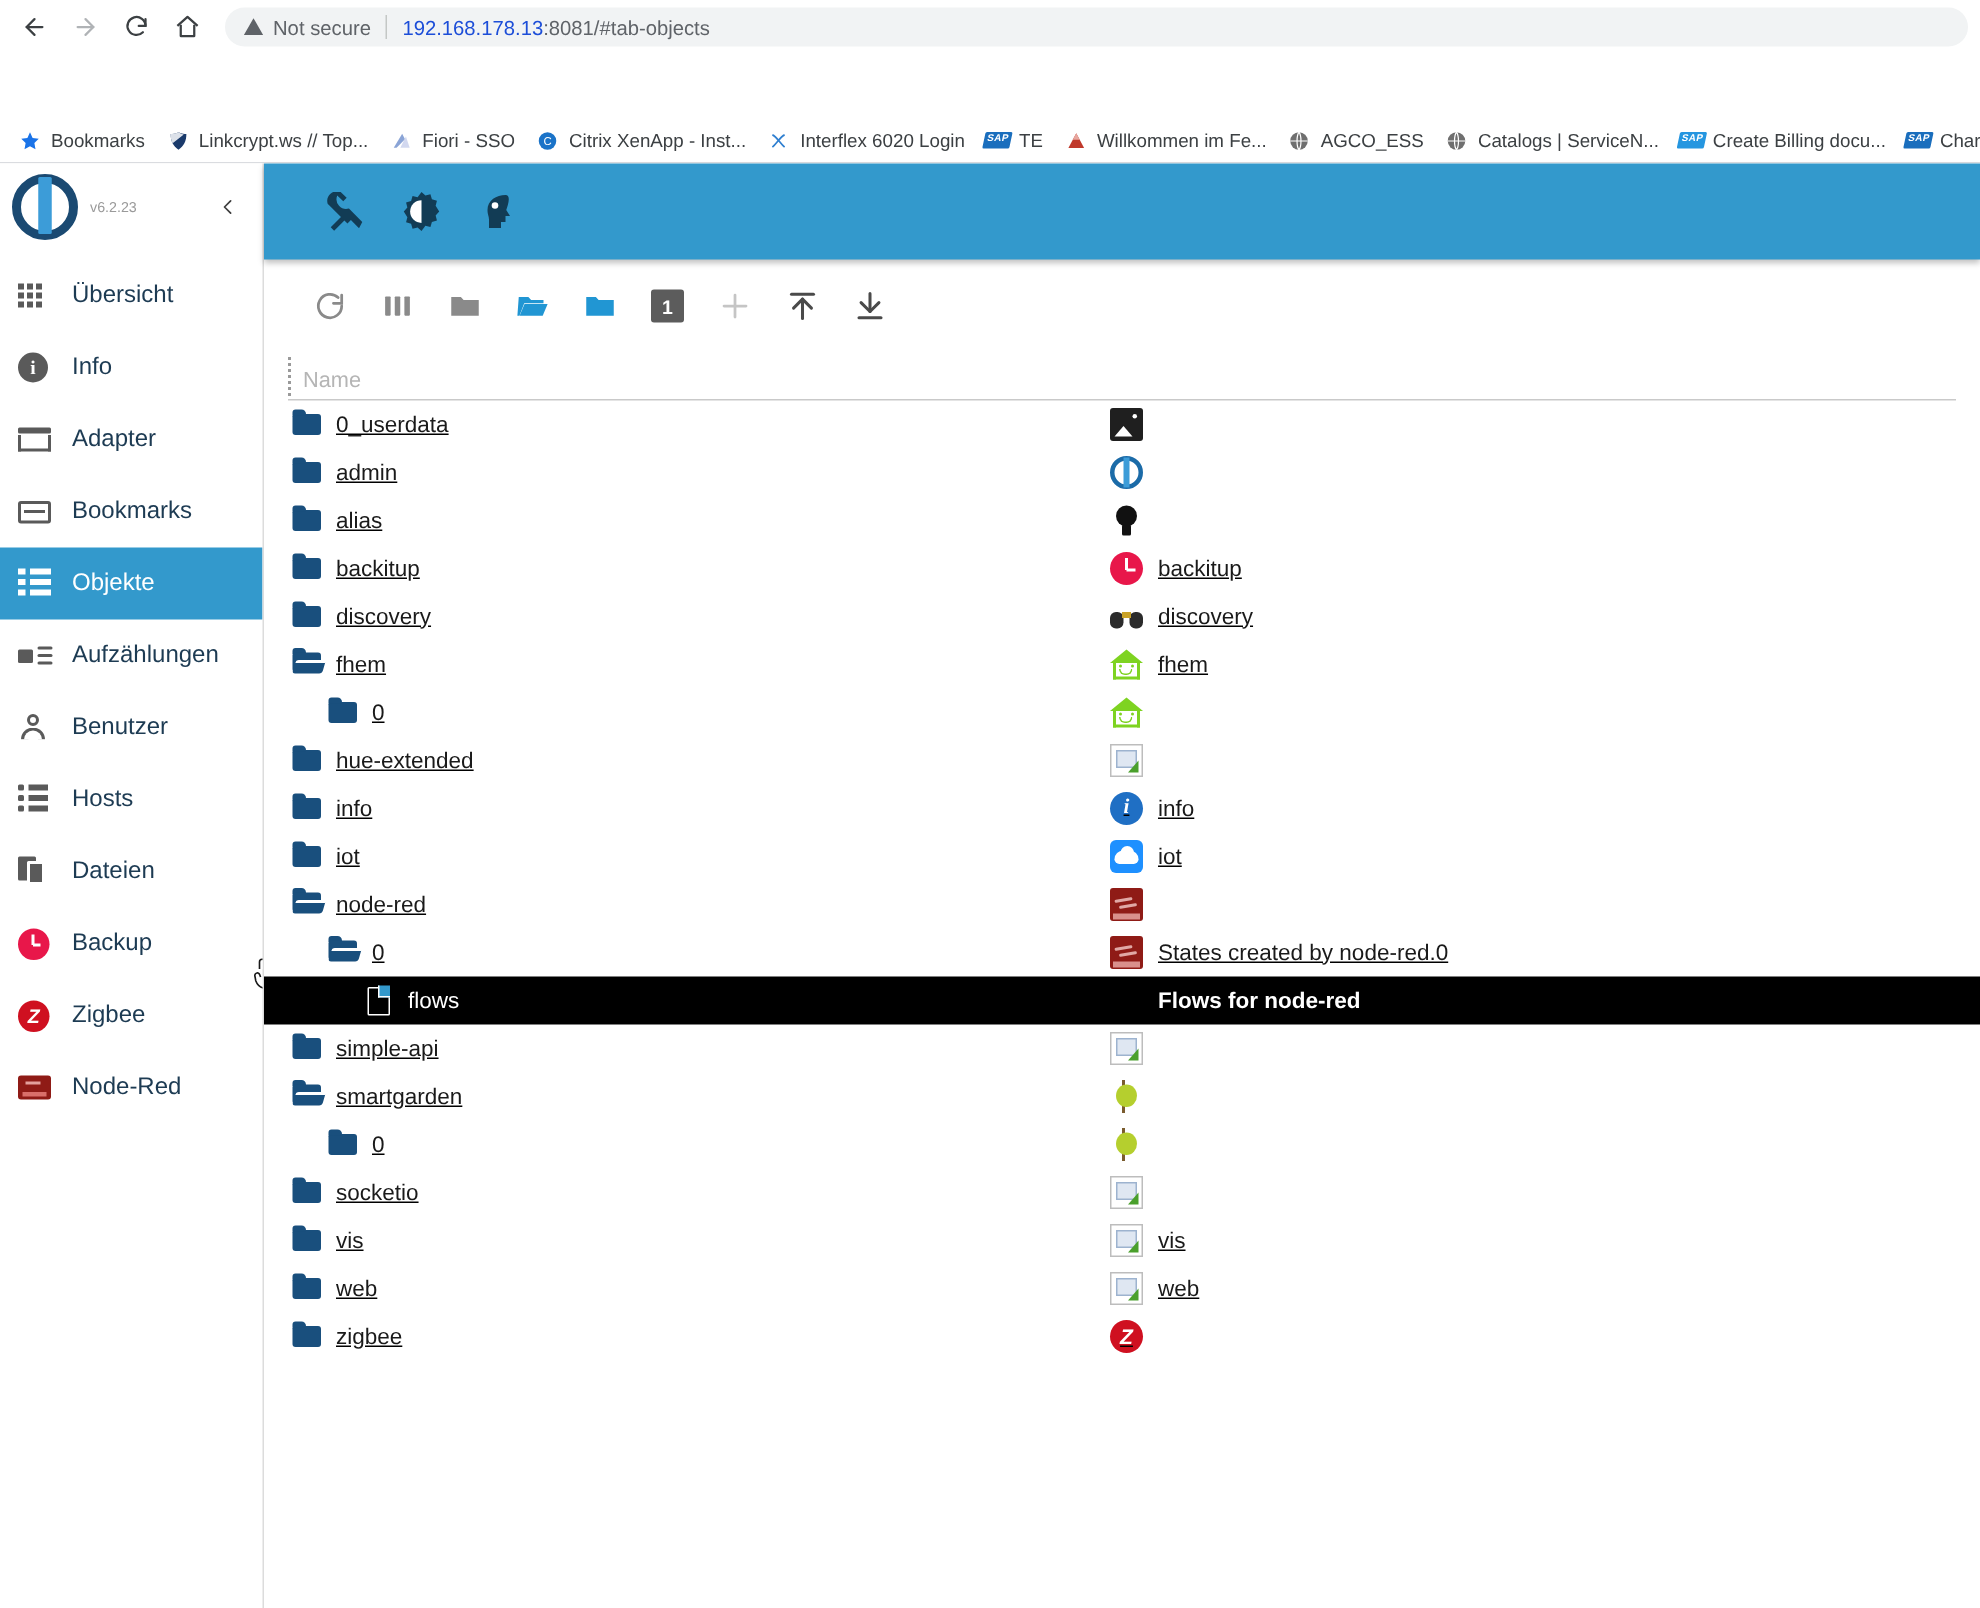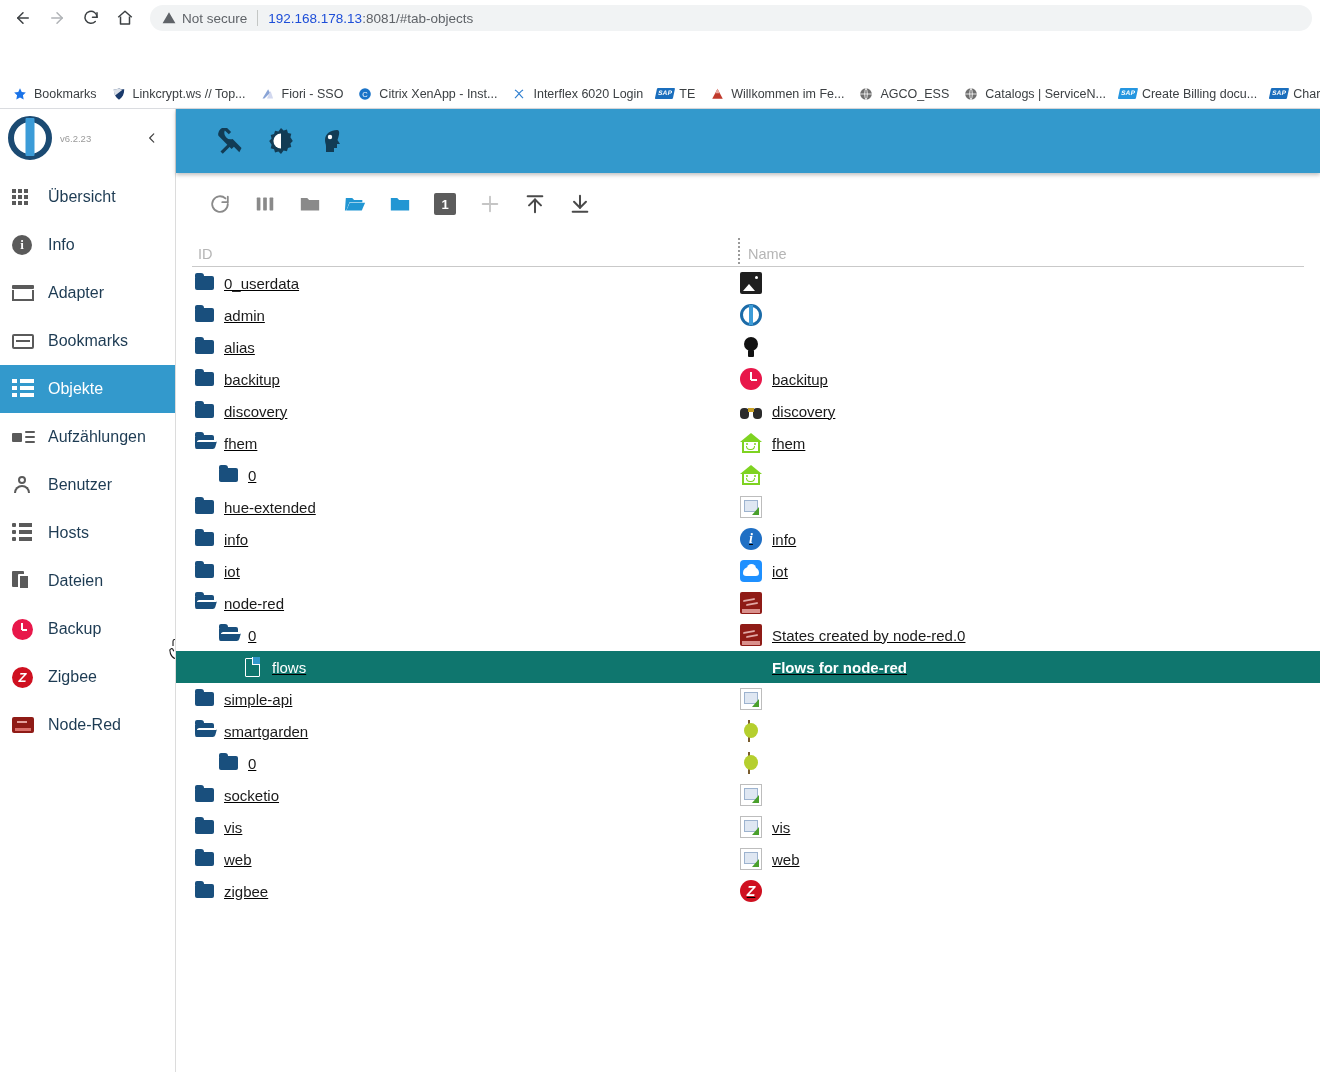--- a/index.html
+++ b/index.html
@@ -307,21 +307,21 @@
     text-decoration: underline;
   }
   .row {
     height: 32px;
     display: flex;
     align-items: center;
     font-size: 15px;
     color: #1a1a1a;
   }
   .row.selected {
-    background: #0f766e;
+    background: #000000;
     color: #ffffff;
   }
   .cell-id {
     width: 562px; flex: 0 0 562px;
     display: flex; align-items: center;
     padding-left: 16px;
     overflow: hidden; white-space: nowrap;
   }
   .cell-name {
     flex: 1 1 auto;
@@ -826,21 +826,20 @@
       <div class="tb-btn">
         <svg class="ico" width="22" height="22" viewBox="0 0 24 24" fill="none" stroke="#4a4a4a" stroke-width="2.2" stroke-linecap="round" stroke-linejoin="round">
             <line x1="4" y1="20.5" x2="20" y2="20.5"></line>
             <line x1="12" y1="3" x2="12" y2="16"></line>
             <polyline points="5.5 9.5 12 16 18.5 9.5"></polyline>
           </svg>
       </div>
     </div>
 
     <div class="table-head">
-      <div class="th th-id">ID</div>
       <div class="th th-name">
         <span class="col-resizer"></span>
         <span>Name</span>
       </div>
     </div>
 
     <div class="rows" id="rows-container">
         <div class="row">
           <div class="cell-id">
             <span class="indent" style="width:0px"></span>

